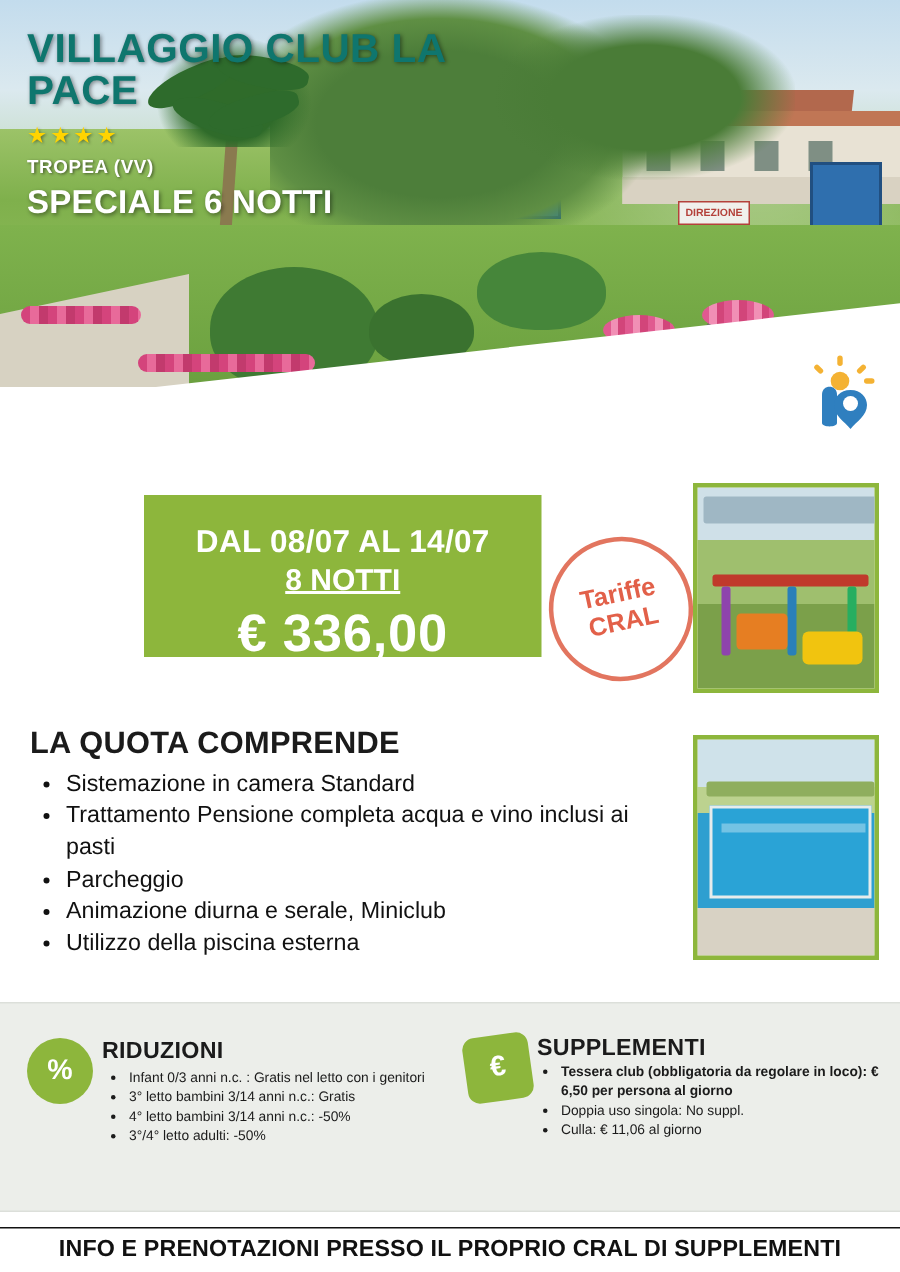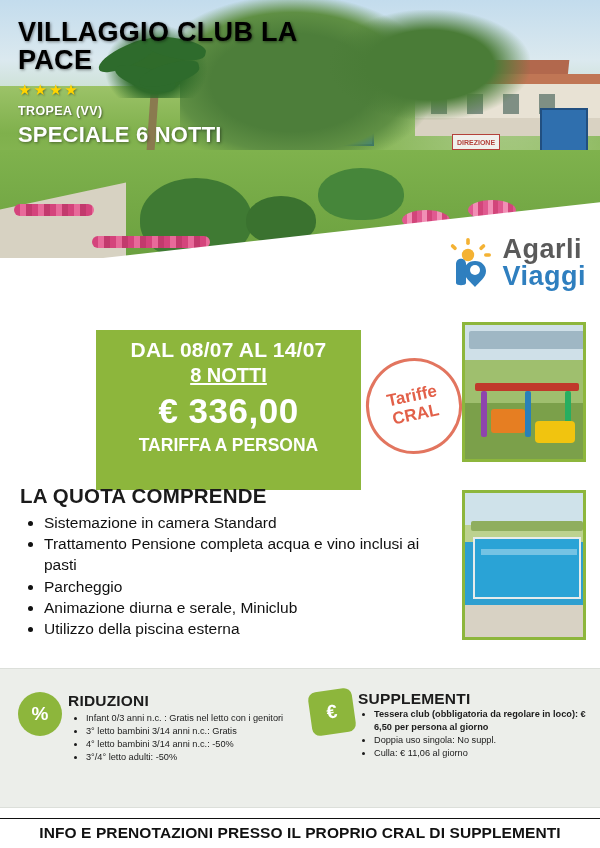--- a/index.html
+++ b/index.html
@@ -60,38 +60,38 @@
     position:absolute; left:0; bottom:-2px; width:620px; height:120px; background:#ffffff;
     clip-path: polygon(0 58%, 100% 0%, 100% 100%, 0 100%);
   }
   .hero-cut2{
     position:absolute; left:0; bottom:0; width:620px; height:60px; background:#ffffff;
   }
 
   
   .headline { position:absolute; left:18px; top:18px; width:330px; z-index:6; }
   .title {
-    color:#000000; font-size:27px; font-weight:bold; line-height:1.05; letter-spacing:.3px;
+    color:#0f766e; font-size:27px; font-weight:bold; line-height:1.05; letter-spacing:.3px;
     text-shadow:1px 1px 3px rgba(0,0,0,.45);
   }
   .stars { margin-top:6px; color:#ffd400; font-size:15px; letter-spacing:2px; text-shadow:1px 1px 2px rgba(0,0,0,.4);}
   .locality{ margin-top:5px; color:#ffffff; font-size:12.5px; font-weight:bold; letter-spacing:.4px; text-shadow:1px 1px 2px rgba(0,0,0,.5);}
   .subtitle{ margin-top:4px; color:#ffffff; font-size:22px; font-weight:bold; letter-spacing:.2px; text-shadow:1px 1px 3px rgba(0,0,0,.45);}
 
   
   .logo{ position:absolute; right:14px; top:236px; display:flex; align-items:center; gap:8px; z-index:8;}
   .logo-mark{ position:relative; width:52px; height:52px; }
   .logo-text{ line-height:1; }
   .logo-agarli{ font-size:27px; color:#5a5a5a; font-weight:bold; letter-spacing:.5px;}
   .logo-viaggi{ font-size:27px; color:#2f7fbf; font-weight:bold; letter-spacing:.5px;}
 
   
   .pricebox{
-    position:absolute; left:96px; top:330px; width:265px; height:160px;
-    background:#8db63c; color:#ffffff; text-align:center; padding-top:8px;
+    position:absolute; left:96px; top:330px; width:265px; height:108px;
+    background:#8db63c; color:#ffffff; text-align:center; padding-top:20px;
   }
   .price-dates{ font-size:21px; font-weight:bold; letter-spacing:.2px;}
   .price-nights{ font-size:20px; font-weight:bold; text-decoration:underline; margin-top:2px;}
   .price-value{ font-size:35px; font-weight:bold; margin-top:4px; letter-spacing:.5px;}
   .price-per{ font-size:17.5px; font-weight:bold; margin-top:4px;}
 
   
   .stamp{
     position:absolute; left:366px; top:358px; width:96px; height:96px;
     border:3px solid #e06a52; border-radius:50%;
@@ -215,24 +215,20 @@
           <rect x="38.5" y="6.6" width="3.6" height="7" rx="1.8" transform="rotate(45 40.3 10.1)"></rect>
           <rect x="10" y="6.6" width="3.6" height="7" rx="1.8" transform="rotate(-45 11.8 10.1)"></rect>
           <rect x="42" y="16.2" width="7" height="3.6" rx="1.8"></rect>
         </g>
         <path d="M14 27 C14 20 24 20 24 27 L24 46 C24 49 14 49 14 46 Z" fill="#2f7fbf"></path>
         <path d="M30 22 C36 22 40 26 40 31 C40 38 33 42 30 47 C27 42 20 38 20 31 C20 26 24 22 30 22 Z" fill="#2f7fbf" opacity="0"></path>
         <path d="M33 24 C40 24 44 29 44 34 C44 41 37 45 33 50 C29 45 22 41 22 34 C22 29 26 24 33 24 Z" fill="#2f7fbf"></path>
         <circle cx="33" cy="33" r="5" fill="#ffffff"></circle>
       </svg>
     </div>
-    <div class="logo-text">
-      <div class="logo-agarli">Agarli</div>
-      <div class="logo-viaggi">Viaggi</div>
-    </div>
   </div>
 
   <div class="pricebox">
     <div class="price-dates">DAL 08/07 AL 14/07</div>
     <div class="price-nights">8 NOTTI</div>
     <div class="price-value">€ 336,00</div>
     <div class="price-per">TARIFFA A PERSONA</div>
   </div>
 
   <div class="stamp">

